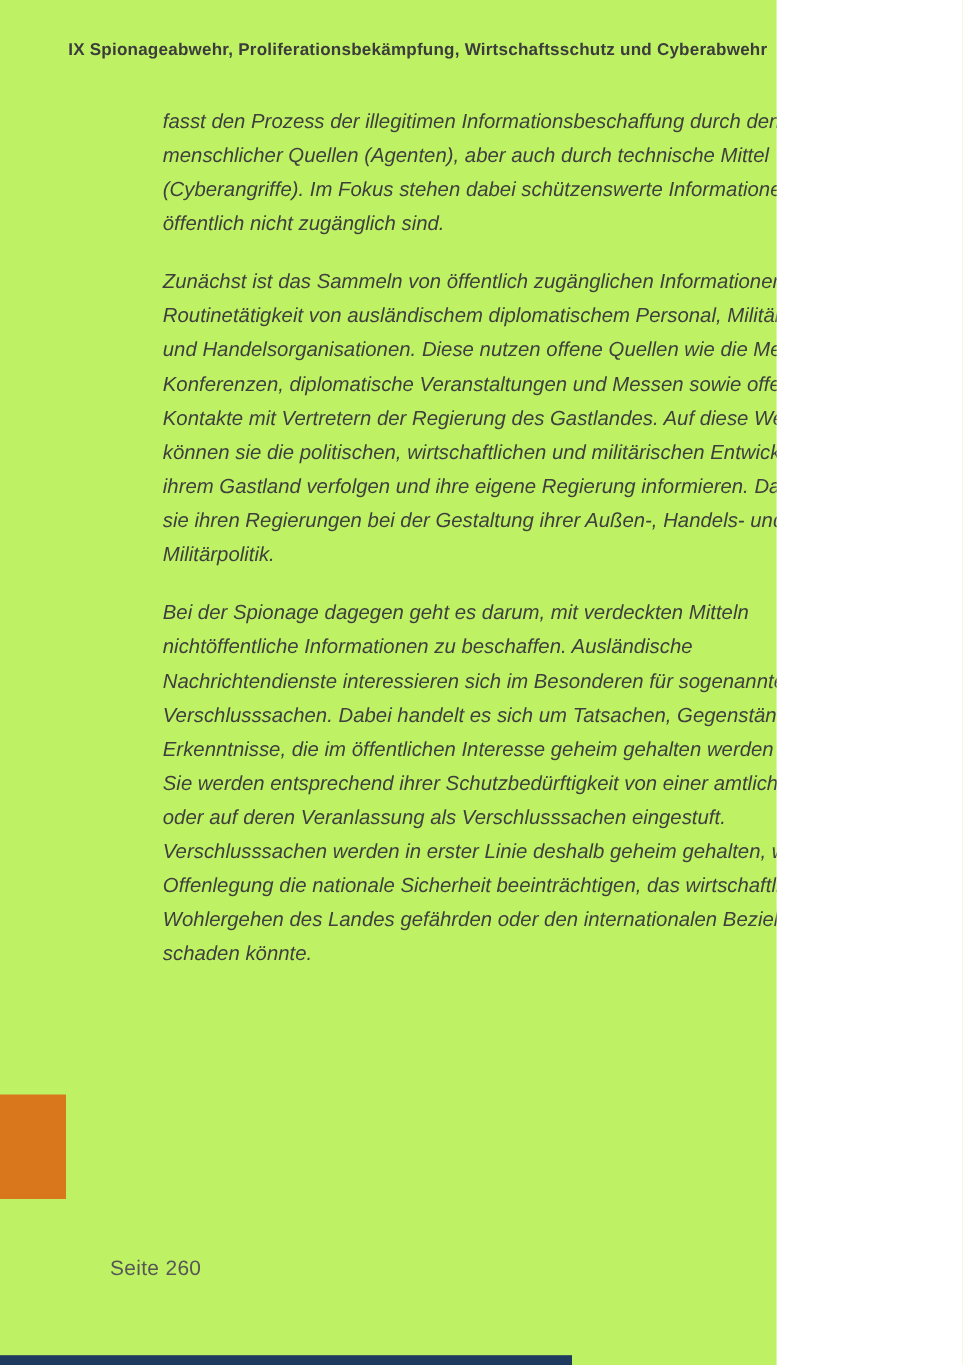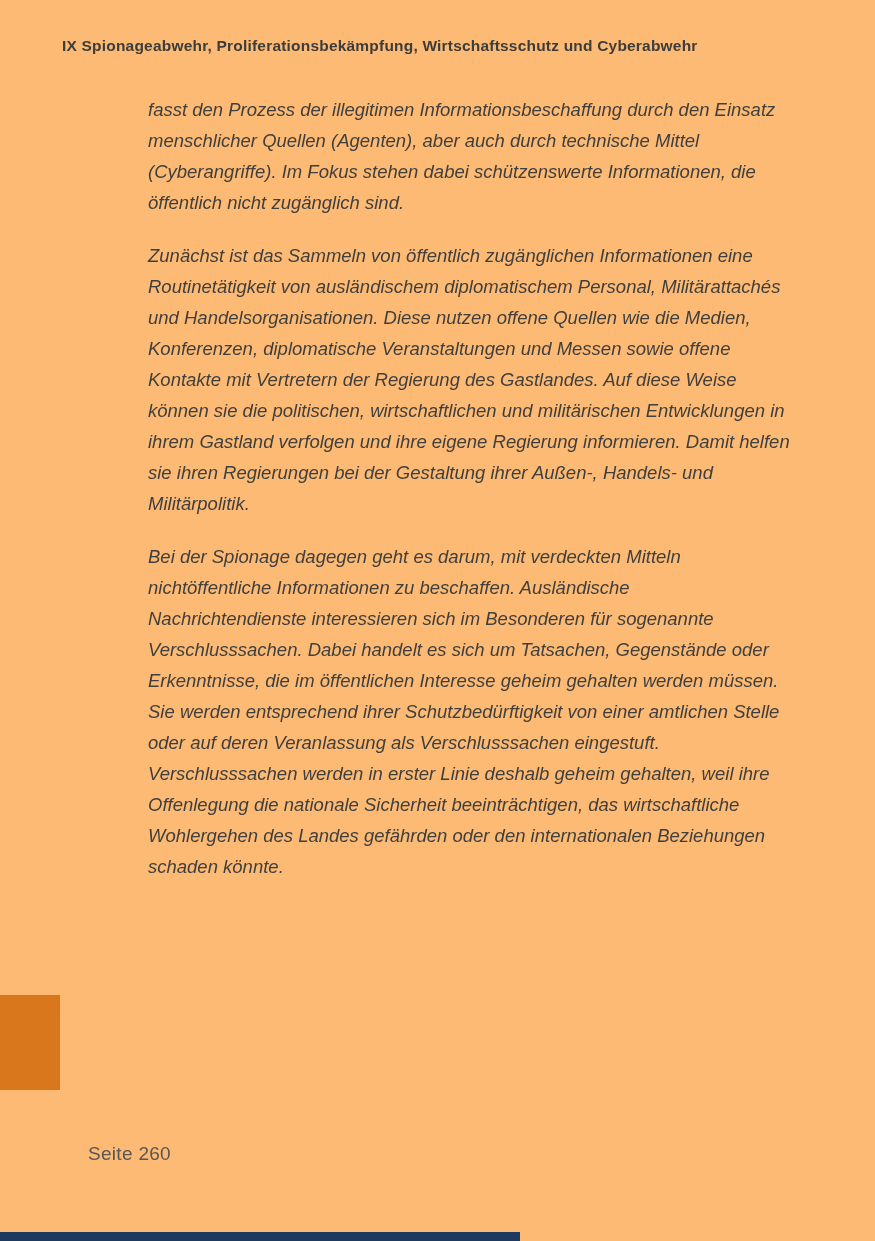--- a/index.html
+++ b/index.html
@@ -2,23 +2,23 @@
 <html><head>
 <meta charset="utf-8">
 <style>
   html, body {
     margin: 0;
     padding: 0;
     background: #ffffff;
   }
   .page {
     position: relative;
-    width: 875px;
+    width: 706px;
     height: 1241px;
-    background: #fdba74;
+    background: #bef264;
     overflow: hidden;
     font-family: "Liberation Sans", sans-serif;
   }
   .running-header {
     position: absolute;
     top: 37px;
     left: 62px;
     width: 760px;
     font-size: 15.5px;
     font-weight: bold;
@@ -40,21 +40,21 @@
   }
   .accent-block {
     position: absolute;
     left: 0;
     top: 995px;
     width: 60px;
     height: 95px;
   }
   .page-footer {
     position: absolute;
-    left: 88px;
+    left: 100px;
     top: 1143px;
     font-size: 19px;
     color: #575756;
     letter-spacing: 0.3px;
   }
   .bottom-bar {
     position: absolute;
     left: 0;
     bottom: 0;
     width: 520px;

